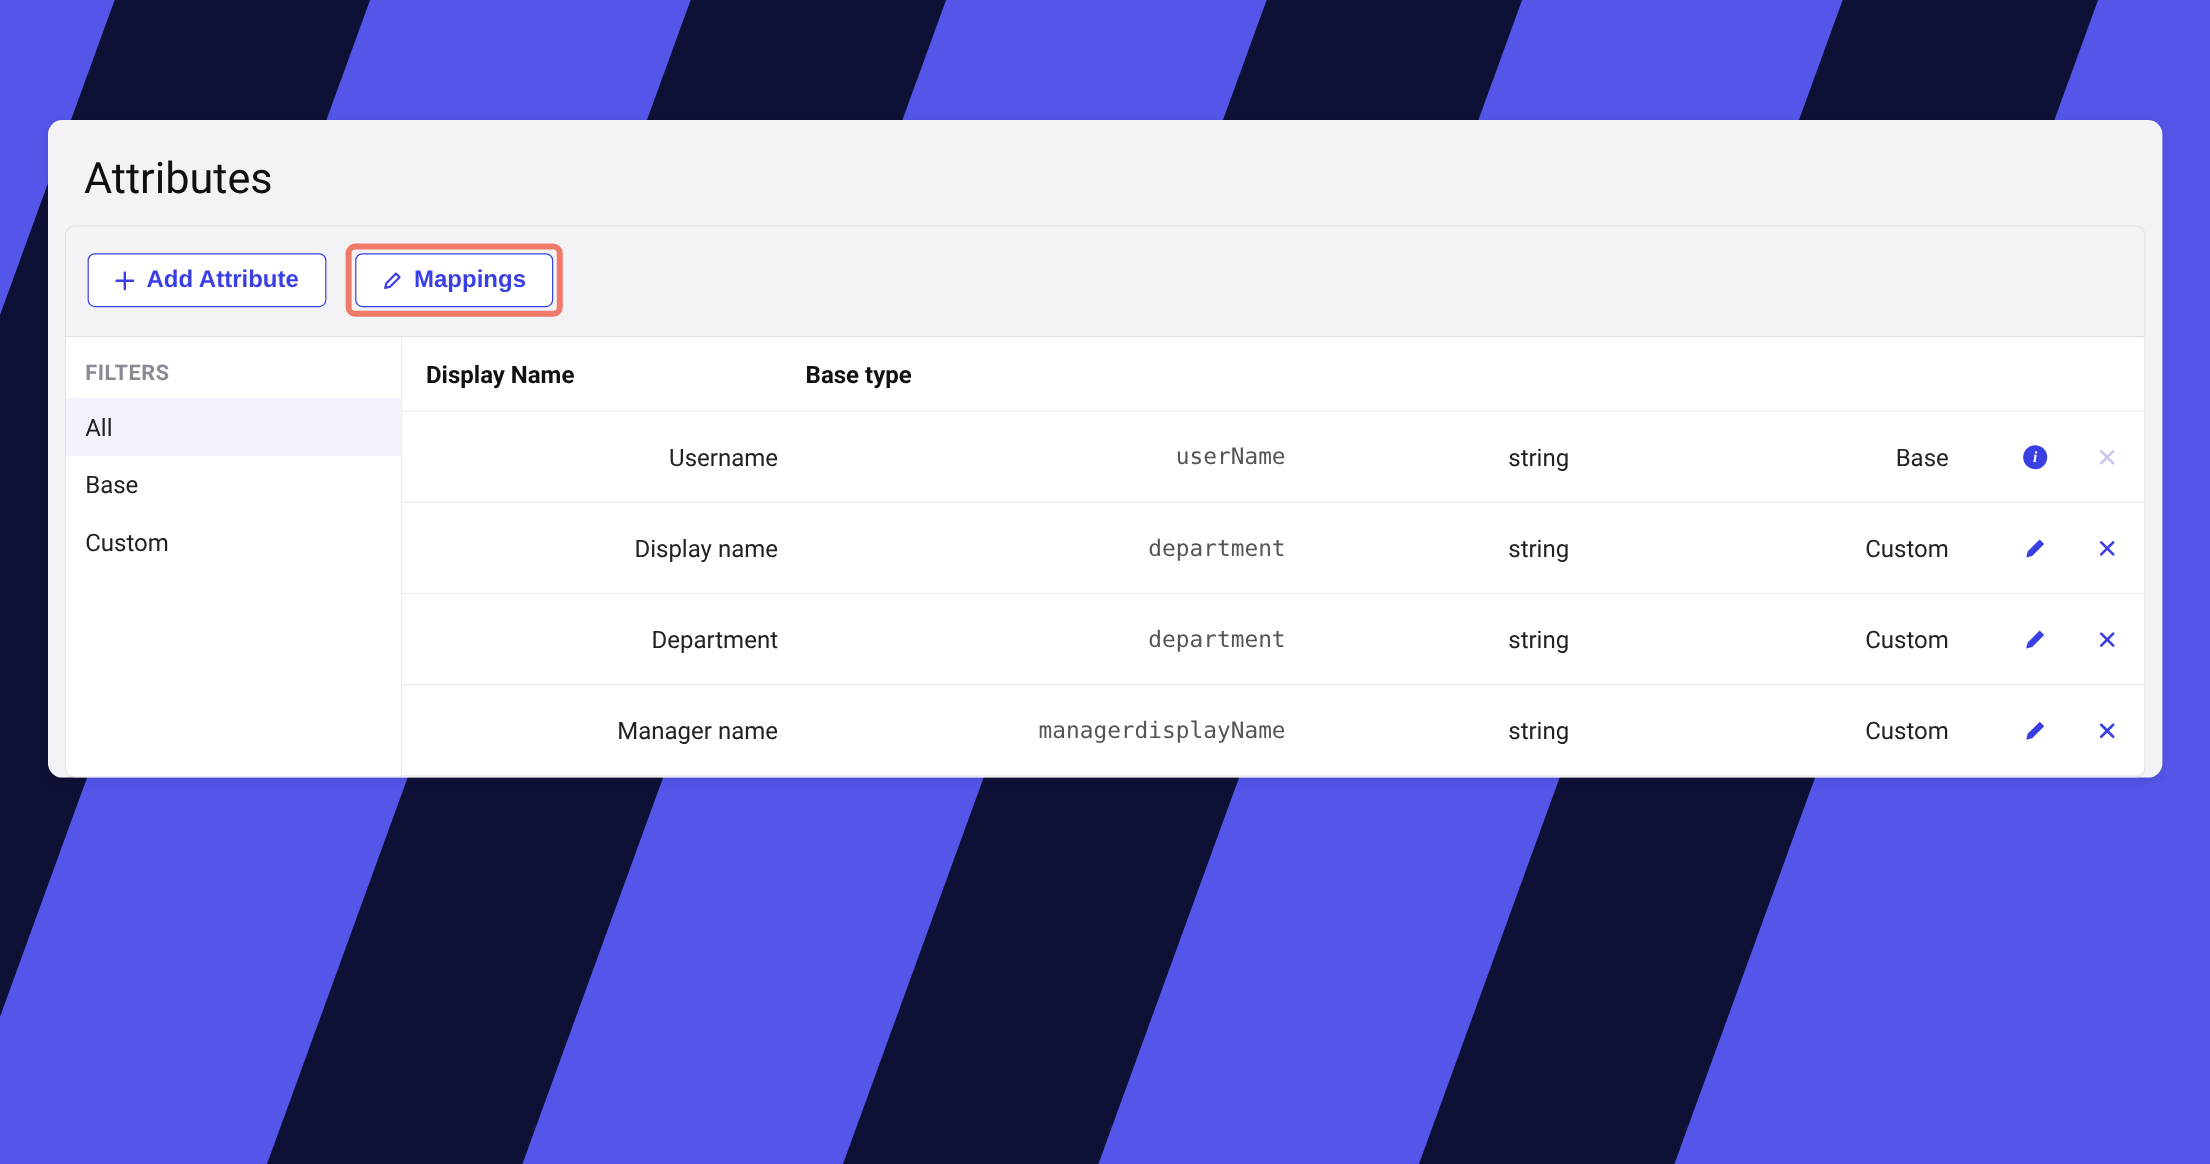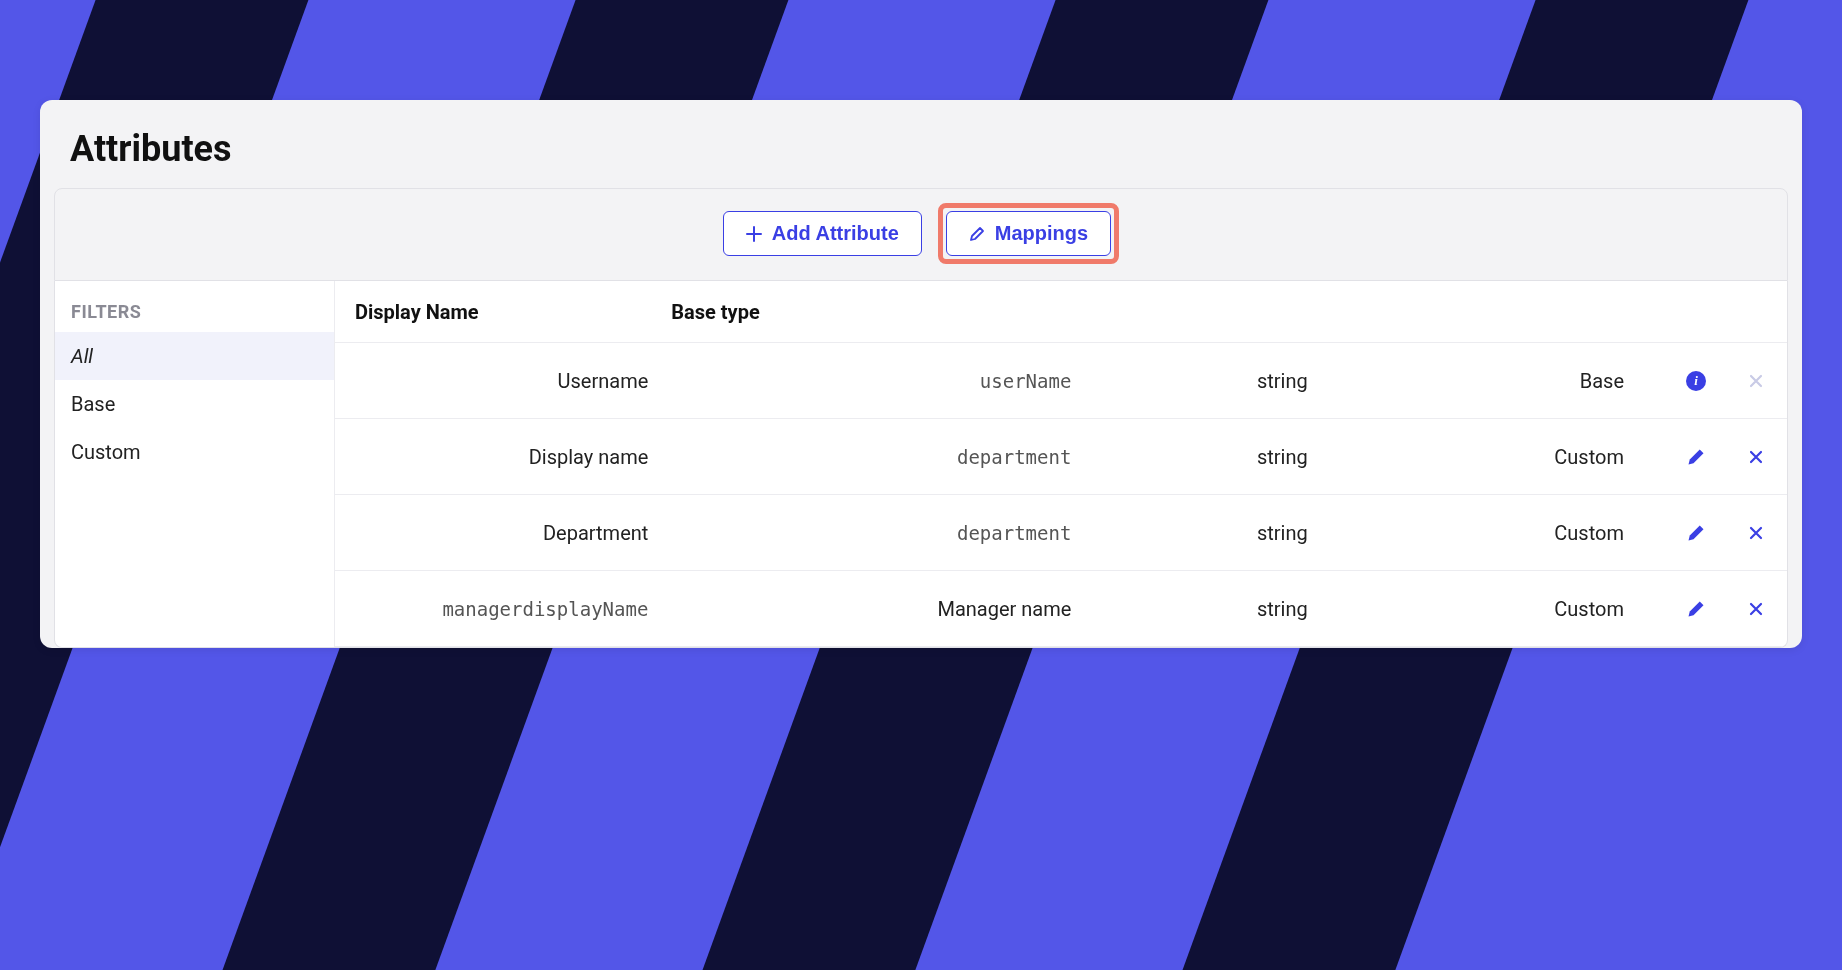--- a/index.html
+++ b/index.html
@@ -37,38 +37,37 @@
     right: 40px;
     background: #f3f3f5;
     border-radius: 12px;
     z-index: 1;
     padding: 0;
     box-shadow: 0 2px 8px rgba(0,0,0,0.08);
   }
 
   .page-title {
     font-size: 36px;
-    font-weight: 700;
+    font-weight: 400;
     color: #111;
     padding: 28px 30px 18px 30px;
   }
 
   .toolbar-wrap {
     margin: 0 14px;
     border: 1px solid #e1e1e6;
     border-radius: 8px 8px 0 0;
     background: #f3f3f5;
   }
 
   .toolbar {
     display: flex;
     gap: 16px;
     padding: 14px 18px 16px 18px;
     align-items: center;
-    justify-content: center;
   }
 
   .btn {
     display: inline-flex;
     align-items: center;
     gap: 10px;
     background: #fff;
     border: 1.5px solid #3a3fe4;
     color: #3a3fe4;
     font-weight: 600;
@@ -109,21 +108,20 @@
     padding: 8px 16px 10px 16px;
   }
   .filter-item {
     padding: 12px 16px;
     font-size: 20px;
     color: #222;
     cursor: pointer;
   }
   .filter-item.active {
     background: #f1f2fb;
-    font-style: italic;
   }
 
   .table {
     flex: 1;
   }
   .thead, .trow {
     display: grid;
     grid-template-columns: 1.1fr 1.5fr 0.8fr 1.1fr 120px;
     align-items: center;
     padding: 0 20px;
@@ -286,22 +284,22 @@
                 </svg>
               </span>
               <span class="icon-btn">
                 <svg width="16" height="16" viewBox="0 0 16 16">
                   <path d="M3 3l10 10M13 3L3 13" stroke="#3a3fe4" stroke-width="2.2" stroke-linecap="round"></path>
                 </svg>
               </span>
             </div>
           </div>
           <div class="trow">
+            <div class="td">Manager name</div>
             <div class="td mono">managerdisplayName</div>
-            <div class="td">Manager name</div>
             <div class="td">string</div>
             <div class="td">Custom</div>
             <div class="row-actions">
               <span class="icon-btn">
                 <svg width="20" height="20" viewBox="0 0 16 16" fill="none">
                   <path d="M2 14l1-4L11 2l3 3-8 8-4 1z" fill="#3a3fe4"></path>
                 </svg>
               </span>
               <span class="icon-btn">
                 <svg width="16" height="16" viewBox="0 0 16 16">

